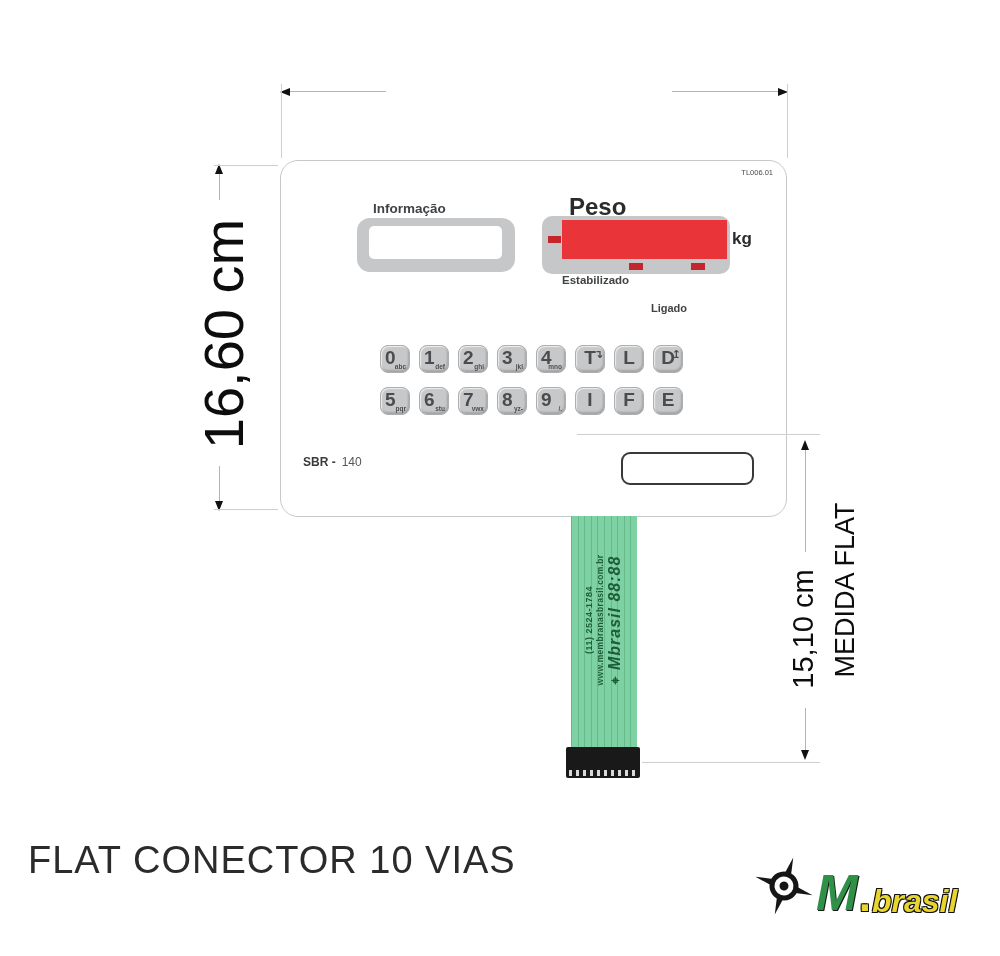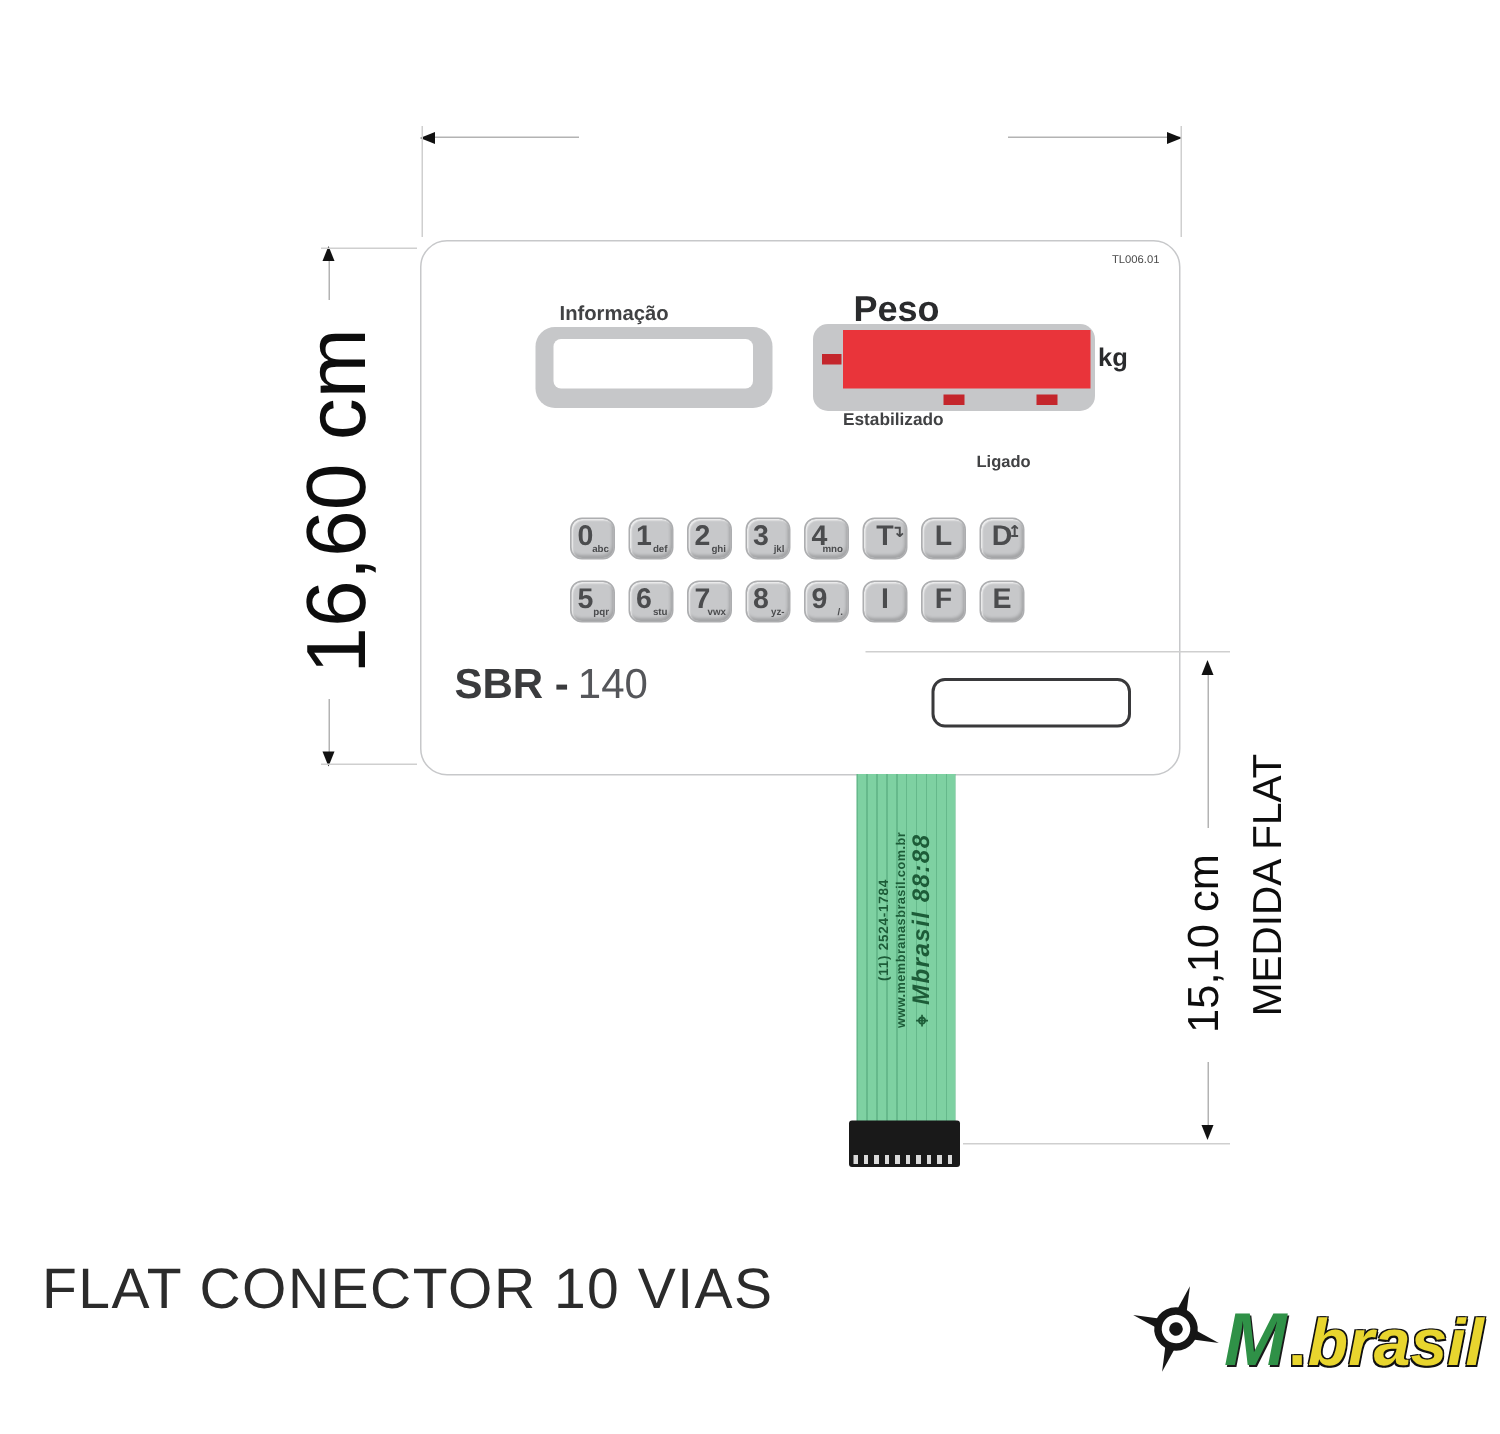--- a/index.html
+++ b/index.html
@@ -45,21 +45,21 @@
   #keys-row1{top:184px;}
   #keys-row2{top:226px;}
   .key{position:relative;width:30px;height:28px;background:#c7c8ca;border:1px solid #adaeb0;border-radius:8px;
        box-sizing:border-box;box-shadow:inset 1px 1px 1px rgba(255,255,255,.7), inset -1px -2px 2px rgba(0,0,0,.18);}
   .key-main{position:absolute;left:4px;top:1px;font-size:19px;font-weight:bold;color:#4b4c4e;}
   .key.letter .key-main{left:0;width:100%;text-align:center;}
   .key-sub{position:absolute;right:3px;bottom:2px;font-size:6.5px;font-weight:bold;color:#4b4c4e;letter-spacing:0;}
   .key-icon{position:absolute;right:1px;top:3px;font-size:11px;font-weight:bold;color:#4b4c4e;
             font-family:"DejaVu Sans", sans-serif;line-height:1;}
 
-  .model{position:absolute;left:22px;top:279px;font-size:28px;color:#3e3f41;}
+  .model{position:absolute;left:22px;top:294px;font-size:12px;color:#3e3f41;}
   .model b{font-weight:bold;margin-right:6px;color:#3a3b3d;}
   .model span{color:#55565a;}
   .blank-box{position:absolute;left:340px;top:291px;width:133px;height:33px;background:#fff;
              border:2.5px solid #39393b;border-radius:9px;box-sizing:border-box;}
 
   
   .cable{position:absolute;left:571px;top:516px;width:66px;height:232px;background-color:#7ed1a2;
          background-image:repeating-linear-gradient(90deg, rgba(15,100,60,0.22) 0 1px, rgba(0,0,0,0) 1px 6.6px);}
   .cable-text{position:absolute;left:499px;top:596px;width:210px;height:48px;transform:rotate(-90deg);
               display:flex;flex-direction:column;align-items:center;justify-content:center;gap:1px;color:#1d5c38;}
@@ -75,21 +75,21 @@
   .footer-line{position:absolute;left:28px;font-size:38px;color:#2b2b2b;letter-spacing:1px;}
   #footer1{top:790px;} #footer2{top:839px;} #footer3{top:887px;}
 
   
   .logo{position:absolute;left:754px;top:856px;display:flex;align-items:flex-end;}
   .logo-icon{width:60px;height:60px;margin-right:2px;}
   .logo-m{font-size:50px;font-weight:bold;font-style:italic;color:#2f9147;line-height:.9;
           text-shadow:1px 1px 0 #1a1a1a;}
   .logo-dot{font-size:44px;font-weight:bold;color:#e8d52e;line-height:.9;margin:0 1px;
           text-shadow:-1px -1px 0 #111,1px -1px 0 #111,-1px 1px 0 #111,1px 1px 0 #111;}
-  .logo-brasil{font-size:44px;font-weight:bold;font-style:italic;color:#e8d52e;line-height:.9;
+  .logo-brasil{font-size:32px;font-weight:bold;font-style:italic;color:#e8d52e;line-height:.9;
           text-shadow:-1px -1px 0 #111,1px -1px 0 #111,-1px 1px 0 #111,1px 1px 0 #111;}
 </style>
 </head>
 <body>
 
 <div class="stage">
 
   <div class="hline" style="left:284px;top:91px;width:102px;"></div>
   <div class="hline" style="left:672px;top:91px;width:115px;"></div>
   <div class="arr a-left" style="left:280px;top:88px;"></div>

